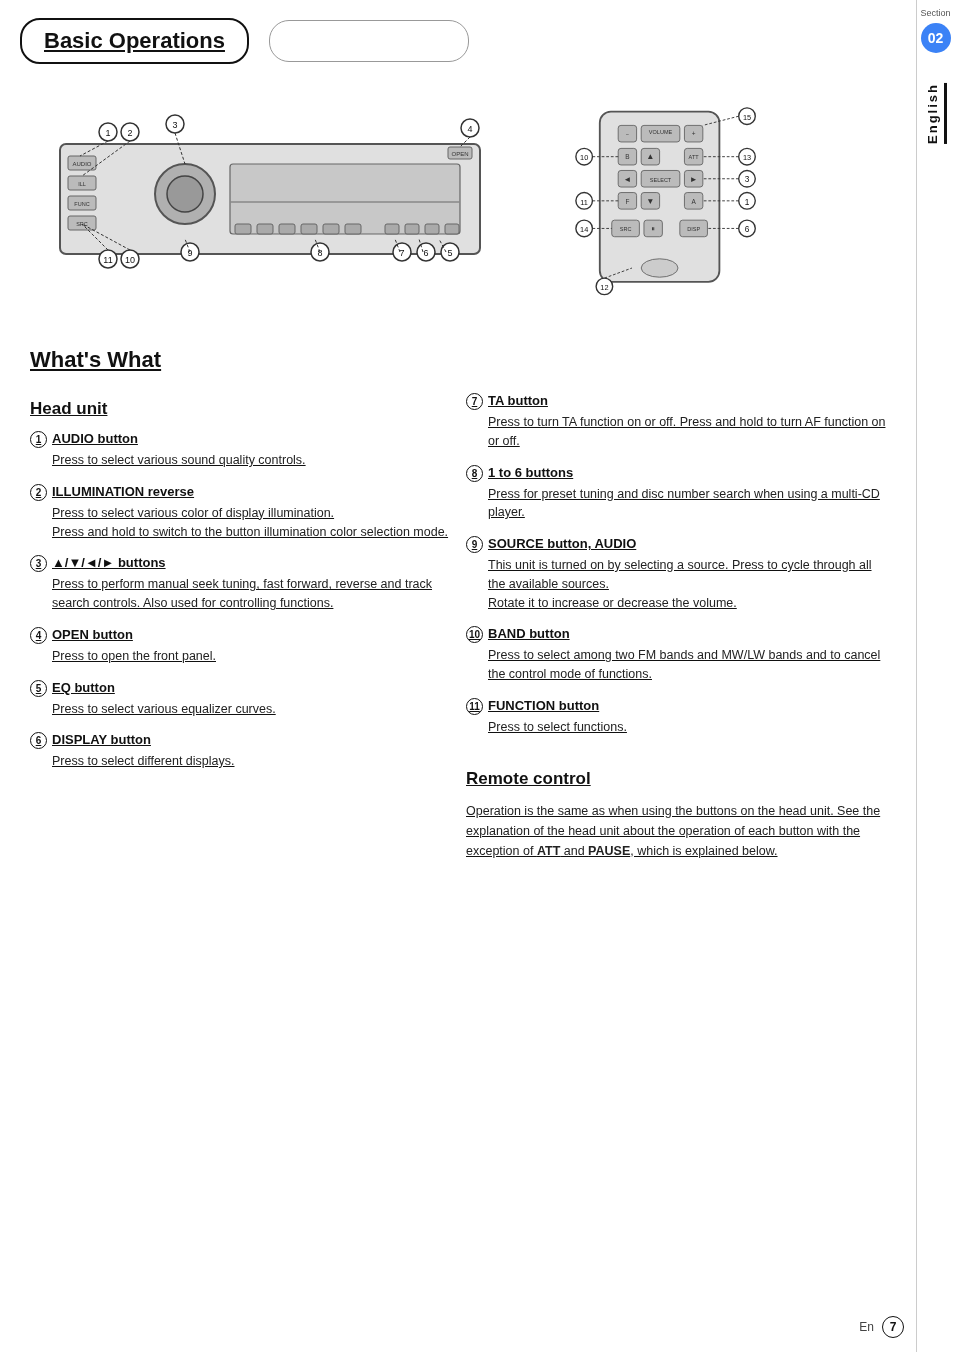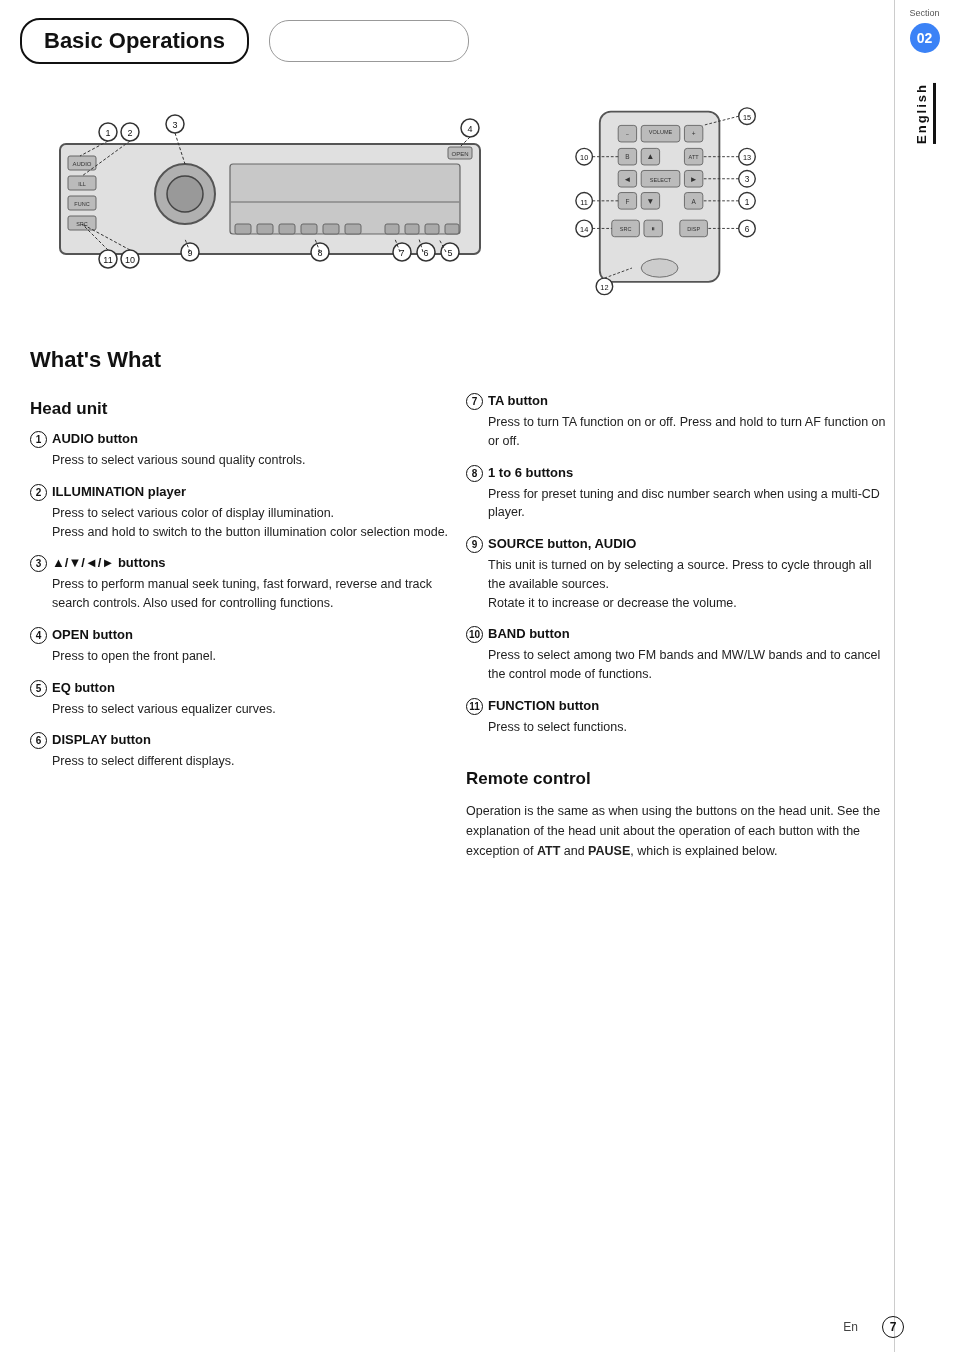--- a/index.html
+++ b/index.html
@@ -11,21 +11,21 @@
       width: 954px;
       min-height: 1352px;
       position: relative;
     }
 
     
     .right-sidebar {
       position: absolute;
       top: 0;
       right: 0;
-      width: 60px;
+      width: 38px;
       height: 1352px;
       border-left: 1px solid #ccc;
       display: flex;
       flex-direction: column;
       align-items: center;
     }
     .section-label {
       font-size: 9px;
       color: #555;
       text-align: center;
@@ -54,20 +54,21 @@
       letter-spacing: 2px;
       color: #111;
       border-left: 3px solid #111;
       padding-left: 4px;
     }
 
     
     .main-content {
       margin-right: 38px;
       padding: 0 20px;
+      text-decoration: underline;
     }
 
     
     .page-header {
       display: flex;
       align-items: center;
       padding: 18px 0 10px 0;
       gap: 20px;
     }
     .header-title-box {
@@ -184,21 +185,21 @@
       color: #222;
     }
 
     
     .footer {
       position: absolute;
       bottom: 14px;
       right: 50px;
       display: flex;
       align-items: center;
-      gap: 24px;
+      gap: 8px;
       font-size: 12px;
     }
     .footer-en {
       font-size: 12px;
       color: #444;
     }
     .footer-num {
       border: 1.5px solid #111;
       border-radius: 50%;
       width: 22px;
@@ -405,21 +406,21 @@
           <div class="item-title">
             <span class="item-num">1</span>
             <strong>AUDIO button</strong>
           </div>
           <div class="item-text">Press to select various sound quality controls.</div>
         </div>
 
         <div class="item-block">
           <div class="item-title">
             <span class="item-num">2</span>
-            <strong>ILLUMINATION player</strong>
+            <strong>ILLUMINATION reverse</strong>
           </div>
           <div class="item-text">Press to select various color of display illumination.<br>Press and hold to switch to the button illumination color selection mode.</div>
         </div>
 
         <div class="item-block">
           <div class="item-title">
             <span class="item-num">3</span>
             <strong>▲/▼/◄/► buttons</strong>
           </div>
           <div class="item-text">Press to perform manual seek tuning, fast forward, reverse and track search controls. Also used for controlling functions.</div>

